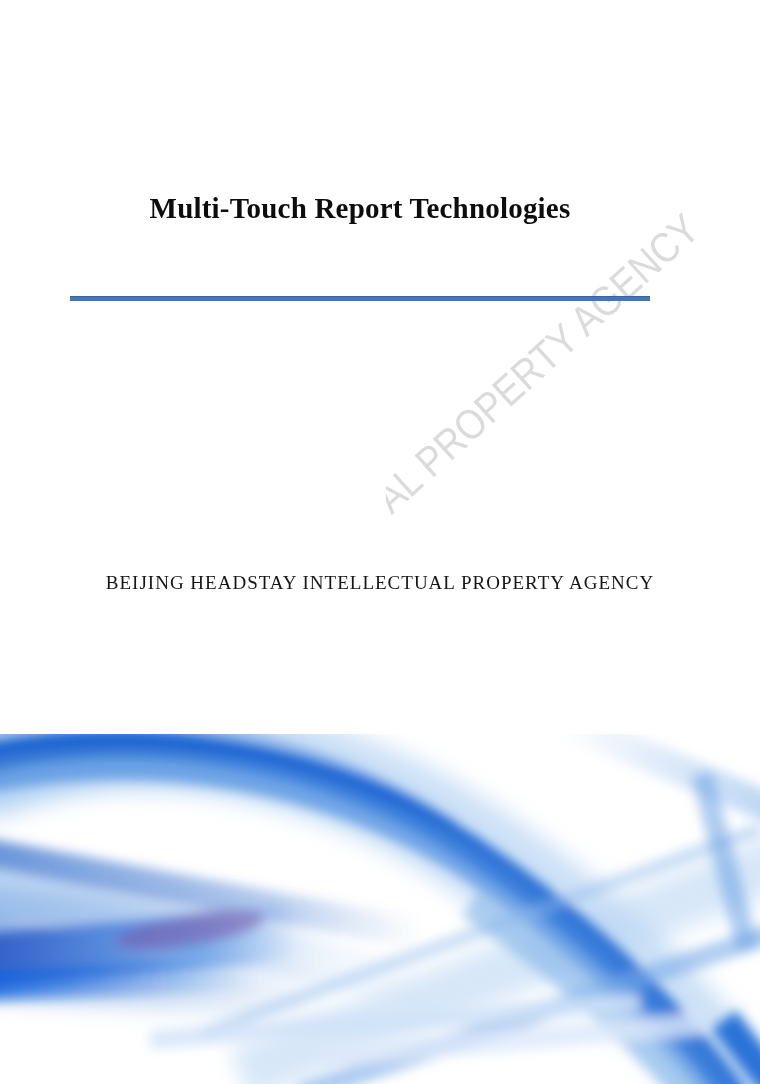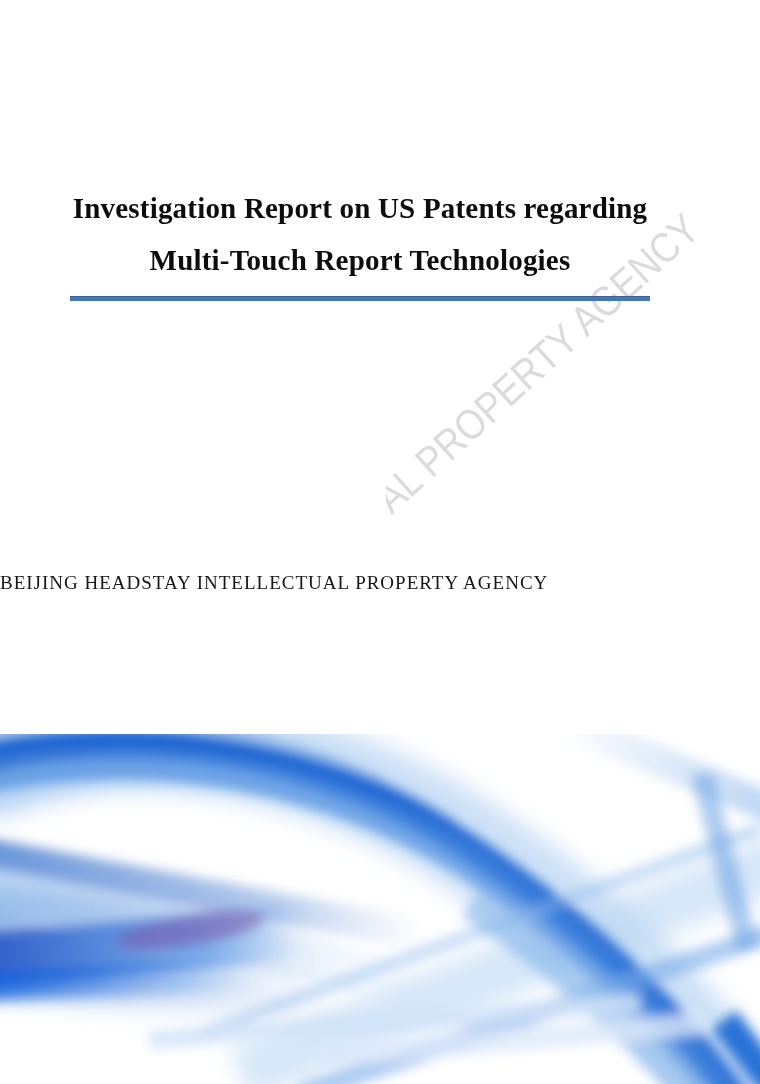--- a/index.html
+++ b/index.html
@@ -33,20 +33,21 @@
   .title-underline{
     position:absolute;
     left:70px;top:296px;
     width:580px;height:4px;
     background:#4577b0;
     border-top:1px solid #38639c;
   }
   .org-line{
     position:absolute;
     left:0;top:572px;width:760px;
+    text-align:center;
     font-size:19px;
     letter-spacing:1px;
     color:#161616;
   }
   
   .wave-svg{position:absolute;left:0;top:734px;z-index:1;}
 </style>
 </head>
 <body>
 
@@ -58,21 +59,20 @@
           <rect x="386" y="0" width="374" height="1084"></rect>
         </clipPath>
     </defs>
     <g clip-path="url(#wmclip)">
       <text class="wm-text" transform="translate(225,667) rotate(-42.3)" textLength="645" lengthAdjust="spacingAndGlyphs">INTELLECTUAL PROPERTY AGENCY</text>
     </g>
   </svg>
 
   <div class="content">
     <div class="title-block">
-      <div>Investigation Report on US Patents regarding</div>
       <div>Multi-Touch Report Technologies</div>
     </div>
 
     <div class="title-underline"></div>
 
     <div class="org-line">BEIJING HEADSTAY INTELLECTUAL PROPERTY AGENCY</div>
   </div>
 
   <svg class="wave-svg" width="760" height="350" viewBox="0 0 760 350" aria-hidden="true">
     <defs>

